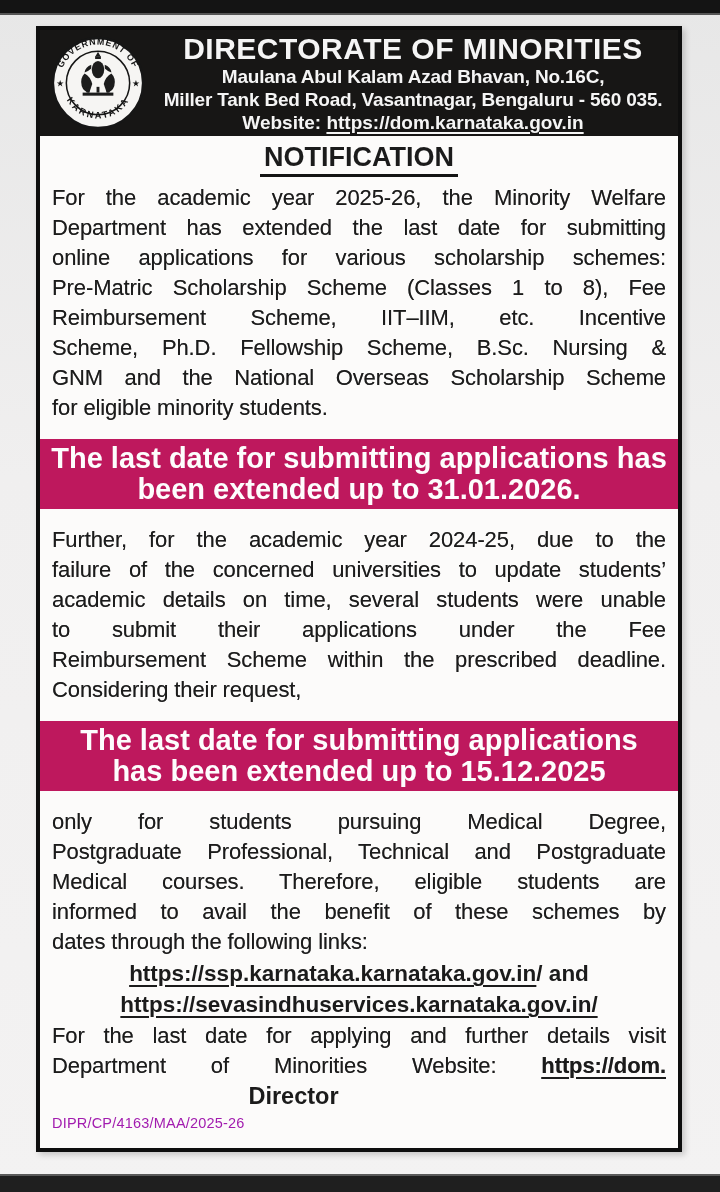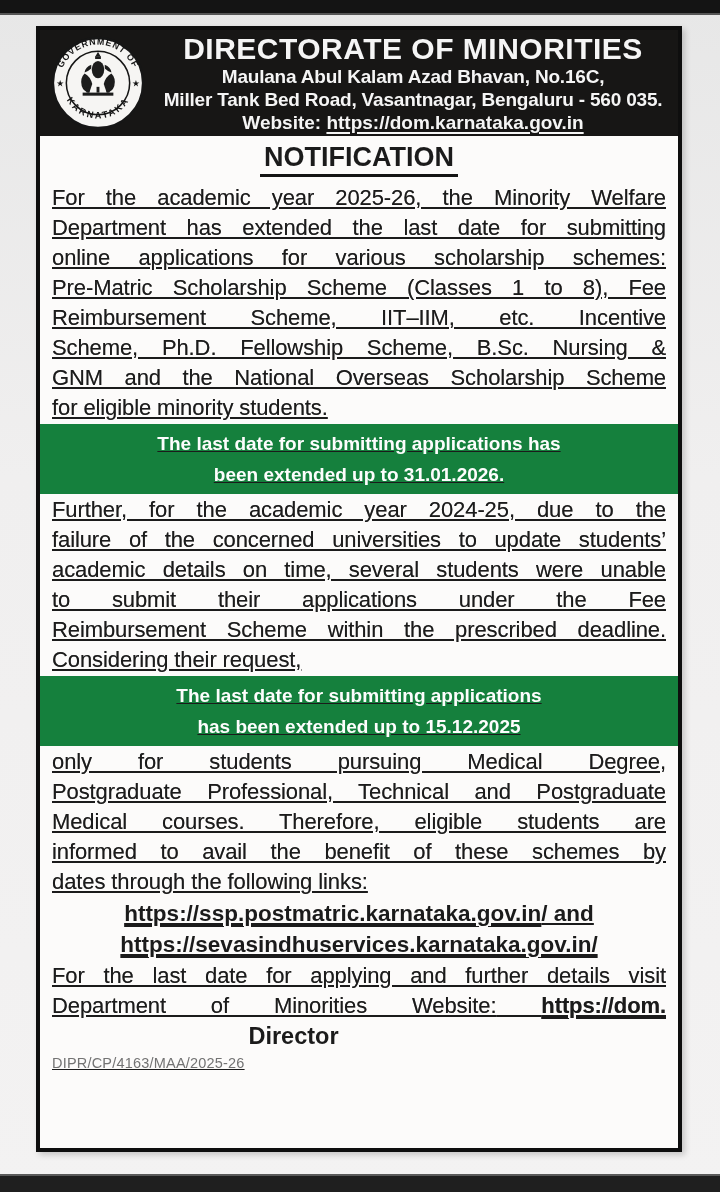--- a/index.html
+++ b/index.html
@@ -21,47 +21,47 @@
   .doc-header{height:106px;background:#171615;display:flex;align-items:center;color:#f5f5f5;}
   .emblem-wrap{width:116px;display:flex;justify-content:center;align-items:center;flex:0 0 116px;}
   .head-text{flex:1;text-align:center;padding-right:8px;}
   .head-title{font-weight:700;font-size:30px;line-height:33px;letter-spacing:.5px;}
   .head-addr{font-weight:700;font-size:19px;line-height:23px;letter-spacing:-.2px;white-space:nowrap;}
   .head-web{font-weight:700;font-size:19px;line-height:23px;}
   .head-web .u{text-decoration:underline;text-underline-offset:3px;text-decoration-thickness:2px;}
   svg text{font-family:"Liberation Sans",sans-serif;font-weight:700;fill:#141414;}
 
   
-  .doc-body{padding:4px 12px 6px;color:#1b1b1b;text-decoration:underline;}
+  .doc-body{padding:4px 12px 6px;color:#1b1b1b;}
   .notif-wrap{text-align:center;margin:2px 0 6px;}
   .notif-title{display:inline-block;font-weight:700;font-size:27px;border-bottom:3px solid #141414;padding:0 4px 1px;}
   .jline,.lline{
     font-size:22px;line-height:30px;letter-spacing:-.1px;white-space:normal;
     text-shadow:0 0 .5px rgba(20,20,20,.55);
   }
   .jline{text-align:justify;text-align-last:justify;}
   .lline{text-align:left;}
 
   .banner{
-    margin:1px -12px;background:#15803d;color:#fdfdfd;text-align:center;
-    font-weight:700;font-size:19px;line-height:31px;padding:4px 6px;
+    margin:16px -12px;background:#be185d;color:#fdfdfd;text-align:center;
+    font-weight:700;font-size:29px;line-height:31px;padding:4px 6px;
     text-shadow:none;
   }
 
   .links-block{text-align:center;font-weight:700;font-size:22.5px;line-height:31px;margin:1px 0;}
   .u2{text-decoration:underline;text-decoration-thickness:2px;text-underline-offset:4px;}
   .blink{font-weight:700;text-decoration:underline;text-decoration-thickness:2px;text-underline-offset:4px;}
 
   .sig-row{position:relative;height:30px;}
   .sig-left{font-size:22px;line-height:30px;}
   .sd{position:absolute;left:32%;right:8%;top:0;text-align:center;font-weight:700;font-size:23px;line-height:30px;}
   .director-row{position:relative;height:31px;}
   .director{position:absolute;left:32%;right:8%;text-align:left;font-weight:700;font-size:23.5px;line-height:31px;}
   .footer-row{display:flex;align-items:flex-end;margin-top:3px;}
-  .dipr{font-size:14.5px;color:#737373;letter-spacing:.2px;padding-bottom:3px;}
+  .dipr{font-size:14.5px;color:#a21caf;letter-spacing:.2px;padding-bottom:3px;}
   .org{margin-left:auto;font-weight:700;font-size:23.5px;line-height:29px;}
 </style>
 </head>
 <body>
 
 <div class="top-bar"></div>
 
 <div class="doc">
 
   <div class="doc-header">
@@ -143,21 +143,21 @@
 
     <div>
       <div class="jline">only for students pursuing Medical Degree,</div>
       <div class="jline">Postgraduate Professional, Technical and Postgraduate</div>
       <div class="jline">Medical courses. Therefore, eligible students are</div>
       <div class="jline">informed to avail the benefit of these schemes by</div>
       <div class="lline">dates through the following links:</div>
     </div>
 
     <div class="links-block">
-      <div><span class="u2">https://ssp.postmatric.karnataka.gov.in</span><span>/ and</span></div>
+      <div><span class="u2">https://ssp.karnataka.karnataka.gov.in</span><span>/ and</span></div>
       <div><span class="u2">https://sevasindhuservices.karnataka.gov.in/</span></div>
     </div>
 
     <div>
       <div class="jline">For the last date for applying and further details visit</div>
       <div class="jline"><span>Department of Minorities Website:</span> <span class="blink">https://dom.</span></div>
     </div>
 
     <div class="director-row">
       <span class="director">Director</span>

